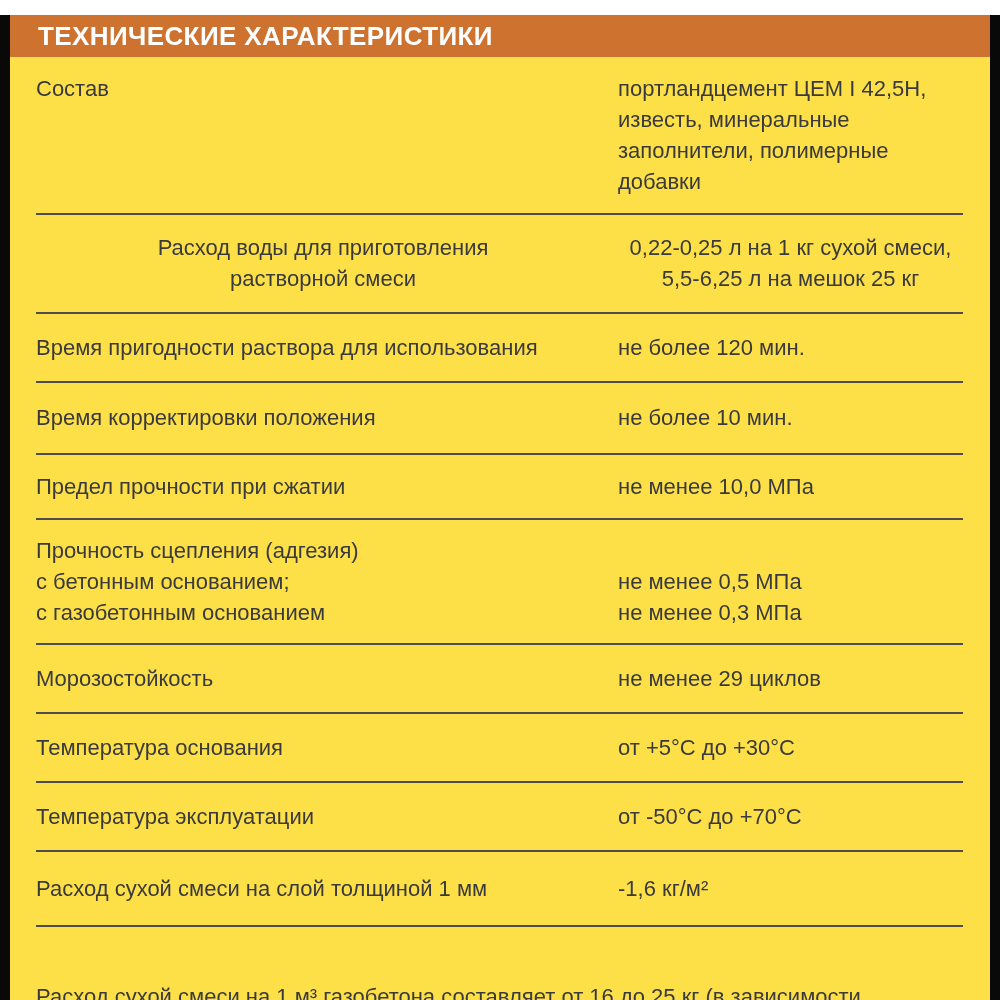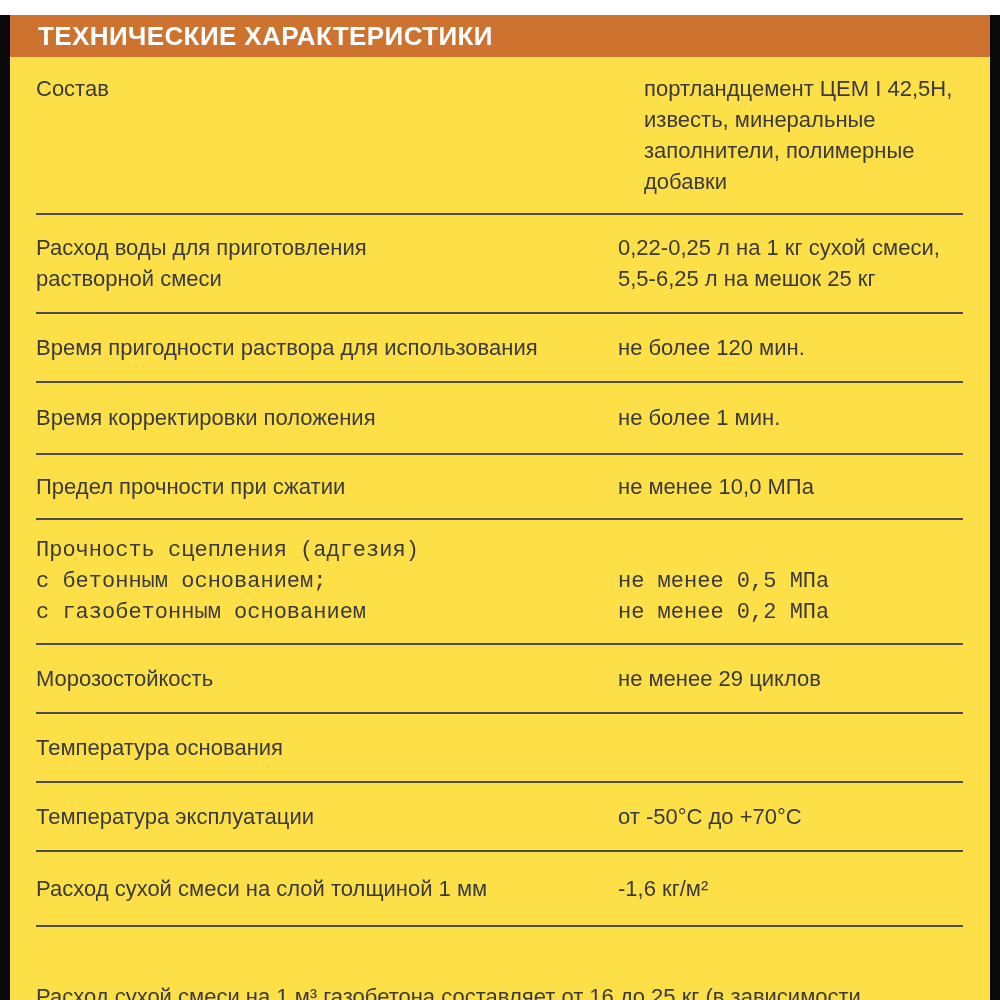--- a/index.html
+++ b/index.html
@@ -41,26 +41,26 @@
   .row {
     display: flex;
     margin: 0 27px 0 26px;
     border-bottom: 2px solid #4d4d4f;
     font-size: 22px;
     line-height: 31px;
     white-space: pre-line;
   }
   .row .label { width: 582px; padding-right: 8px; }
   .row .value { flex: 1; }
-  .r1  { padding: 16px 0 16px; gap: 26px; }
-  .r2  { padding: 17px 0 18px; }
+  .r1  { padding: 16px 0 16px; }
+  .r2  { padding: 17px 0 18px; text-align: center; }
   .r3  { padding: 18px 0 18px; }
   .r4  { padding: 19px 0 20px; }
   .r5  { padding: 16px 0 16px; justify-content: center; }
-  .r6  { padding: 15px 0 15px; font-family: Liberation Mono, monospace; }
+  .r6  { padding: 15px 0 15px; }
   .r6 .value { padding-top: 31px; }
   .r7  { padding: 18px 0 18px; align-items: center; }
   .r8  { padding: 18px 0 18px; }
   .r9  { padding: 18px 0 18px; }
   .r10 { padding: 21px 0 21px; }
   .note {
     margin: 0 27px 0 26px;
     padding-top: 23px;
     font-size: 22px;
     line-height: 31px;
@@ -97,43 +97,44 @@
 5,5-6,25 л на мешок 25 кг</div>
       </div>
 
       <div class="row r3">
         <div class="label">Время пригодности раствора для использования</div>
         <div class="value">не более 120 мин.</div>
       </div>
 
       <div class="row r4">
         <div class="label">Время корректировки положения</div>
-        <div class="value">не более 1 мин.</div>
+        <div class="value">не более 10 мин.</div>
       </div>
 
       <div class="row r5">
         <div class="label">Предел прочности при сжатии</div>
         <div class="value">не менее 10,0 МПа</div>
       </div>
 
       <div class="row r6">
         <div class="label">Прочность сцепления (адгезия)
 с бетонным основанием;
 с газобетонным основанием</div>
         <div class="value">не менее 0,5 МПа
-не менее 0,2 МПа</div>
+не менее 0,3 МПа</div>
       </div>
 
       <div class="row r7">
         <div class="label">Морозостойкость</div>
         <div class="value">не менее 29 циклов</div>
       </div>
 
       <div class="row r8">
         <div class="label">Температура основания</div>
+        <div class="value">от +5°С до +30°С</div>
       </div>
 
       <div class="row r9">
         <div class="label">Температура эксплуатации</div>
         <div class="value">от -50°С до +70°С</div>
       </div>
 
       <div class="row r10">
         <div class="label">Расход сухой смеси на слой толщиной 1 мм</div>
         <div class="value">-1,6 кг/м²</div>

